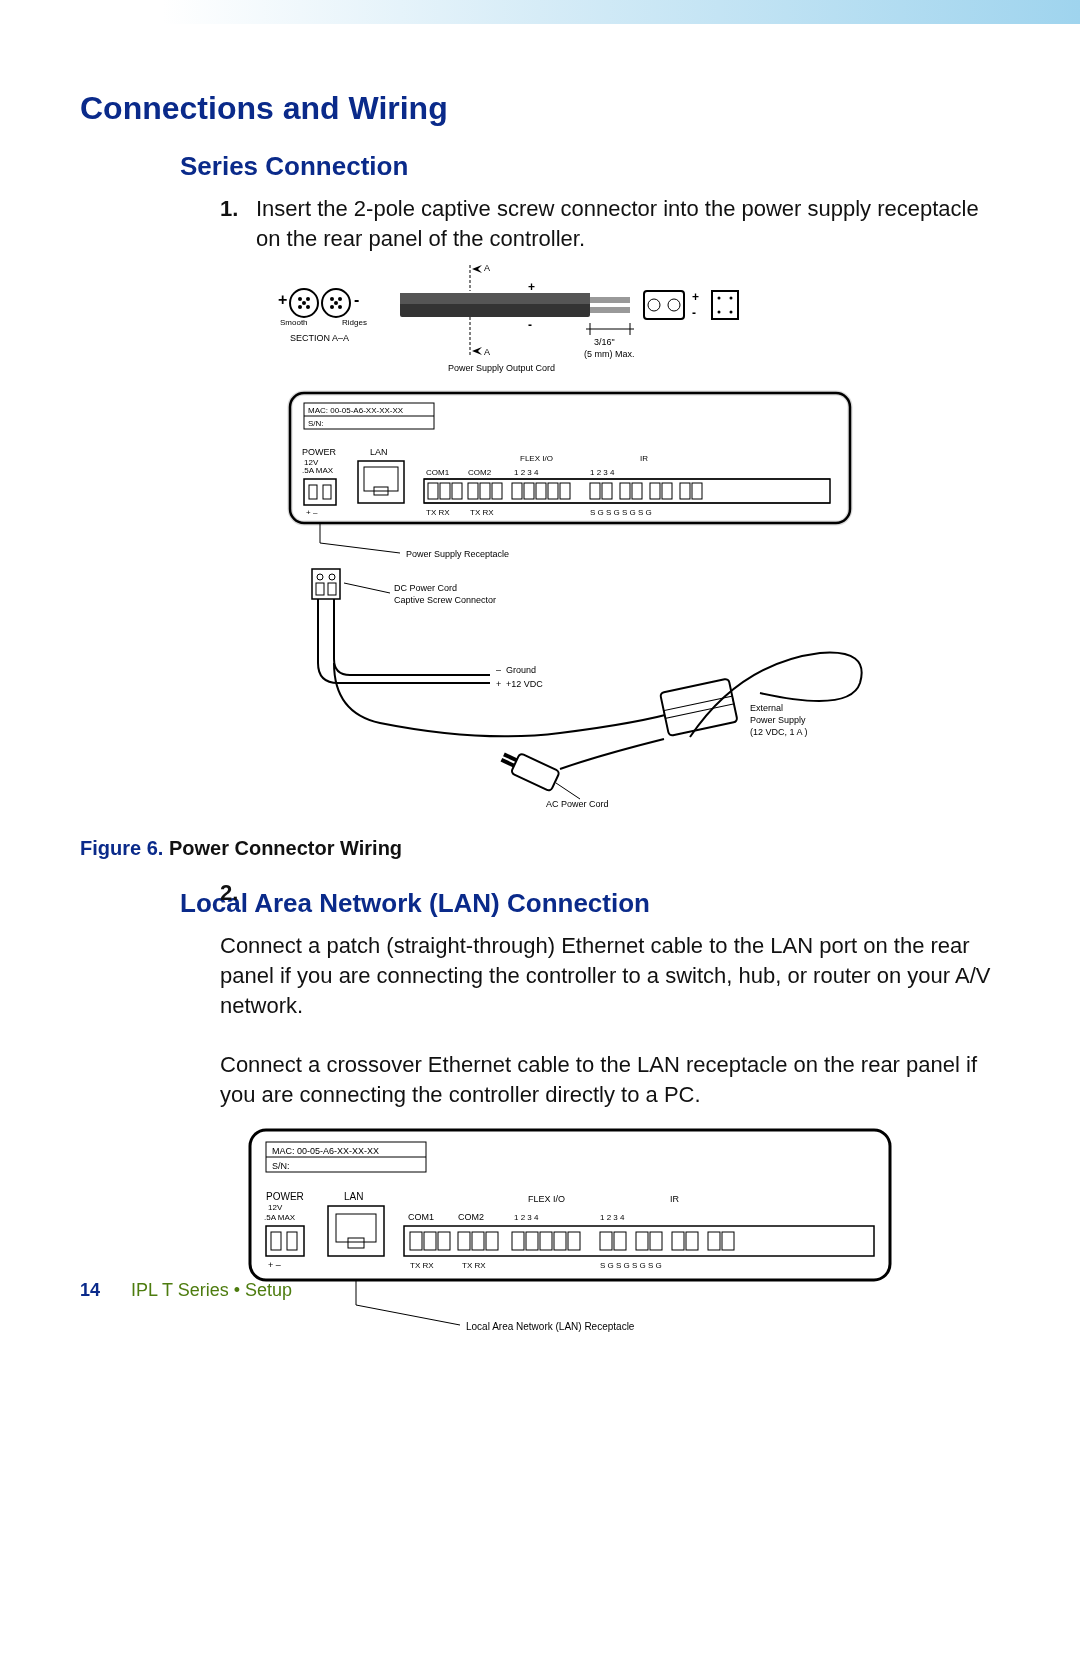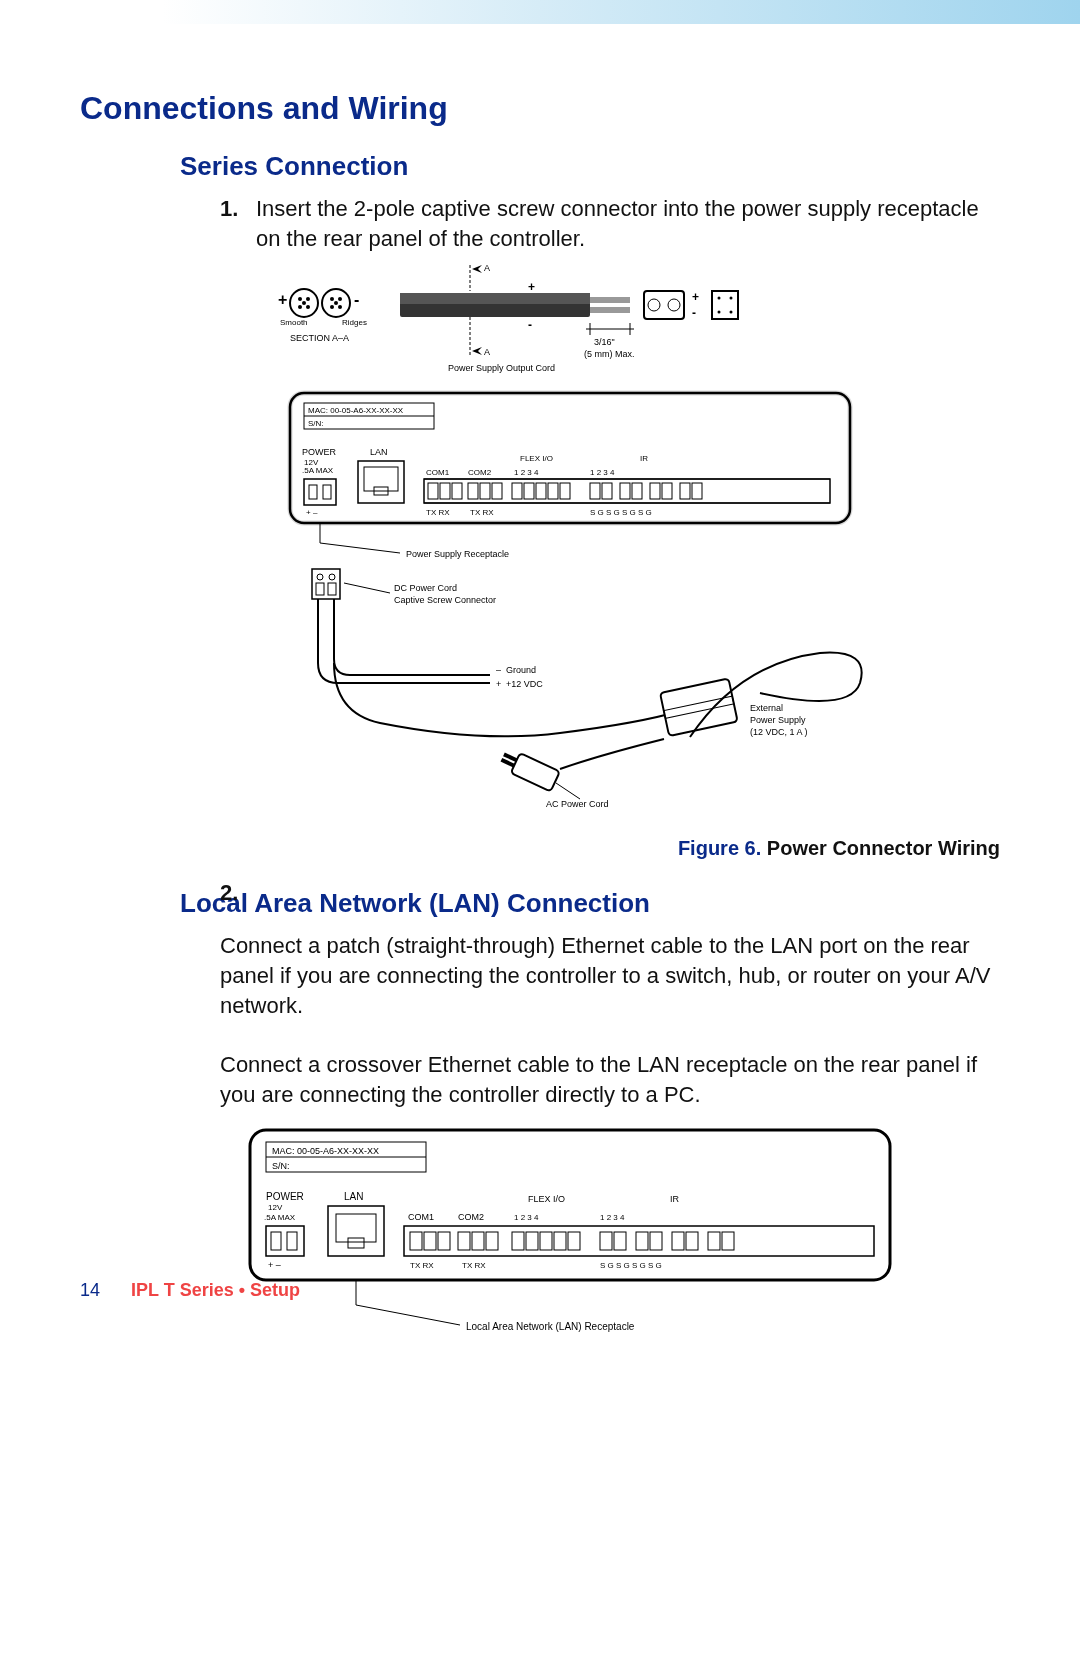--- a/index.html
+++ b/index.html
@@ -60,46 +60,46 @@
   ol.steps li .num {
     position: absolute;
     left: 0;
     font-weight: 700;
   }
   .figure-wrap {
     margin: 10px 0 8px 180px;
     width: 640px;
   }
   .fig-caption {
-    text-align: right;
+    text-align: left;
     font-size: 20px;
     margin: 10px 0 18px 0;
   }
   .fig-caption .label {
     color: #0a2a8a;
     font-weight: 700;
   }
   .fig-caption .text {
     color: #111;
     font-weight: 700;
   }
   .footer {
     position: absolute;
     bottom: 50px;
     left: 80px;
     font-size: 18px;
   }
   .footer .page-num {
     color: #0a2a8a;
+    font-weight: 700;
+    margin-right: 26px;
+  }
+  .footer .doc-ref {
+    color: #4d7c0f;
     font-weight: 400;
-    margin-right: 26px;
-  }
-  .footer .doc-ref {
-    color: #ef4444;
-    font-weight: 700;
     margin-top: 36px;
   }
   
   svg text.tiny { font-size: 9px; font-family: Arial, sans-serif; }
   svg text.tiny2 { font-size: 8px; font-family: Arial, sans-serif; }
   svg text.med { font-size: 10px; font-family: Arial, sans-serif; }
 </style>
 </head>
 <body>
 

